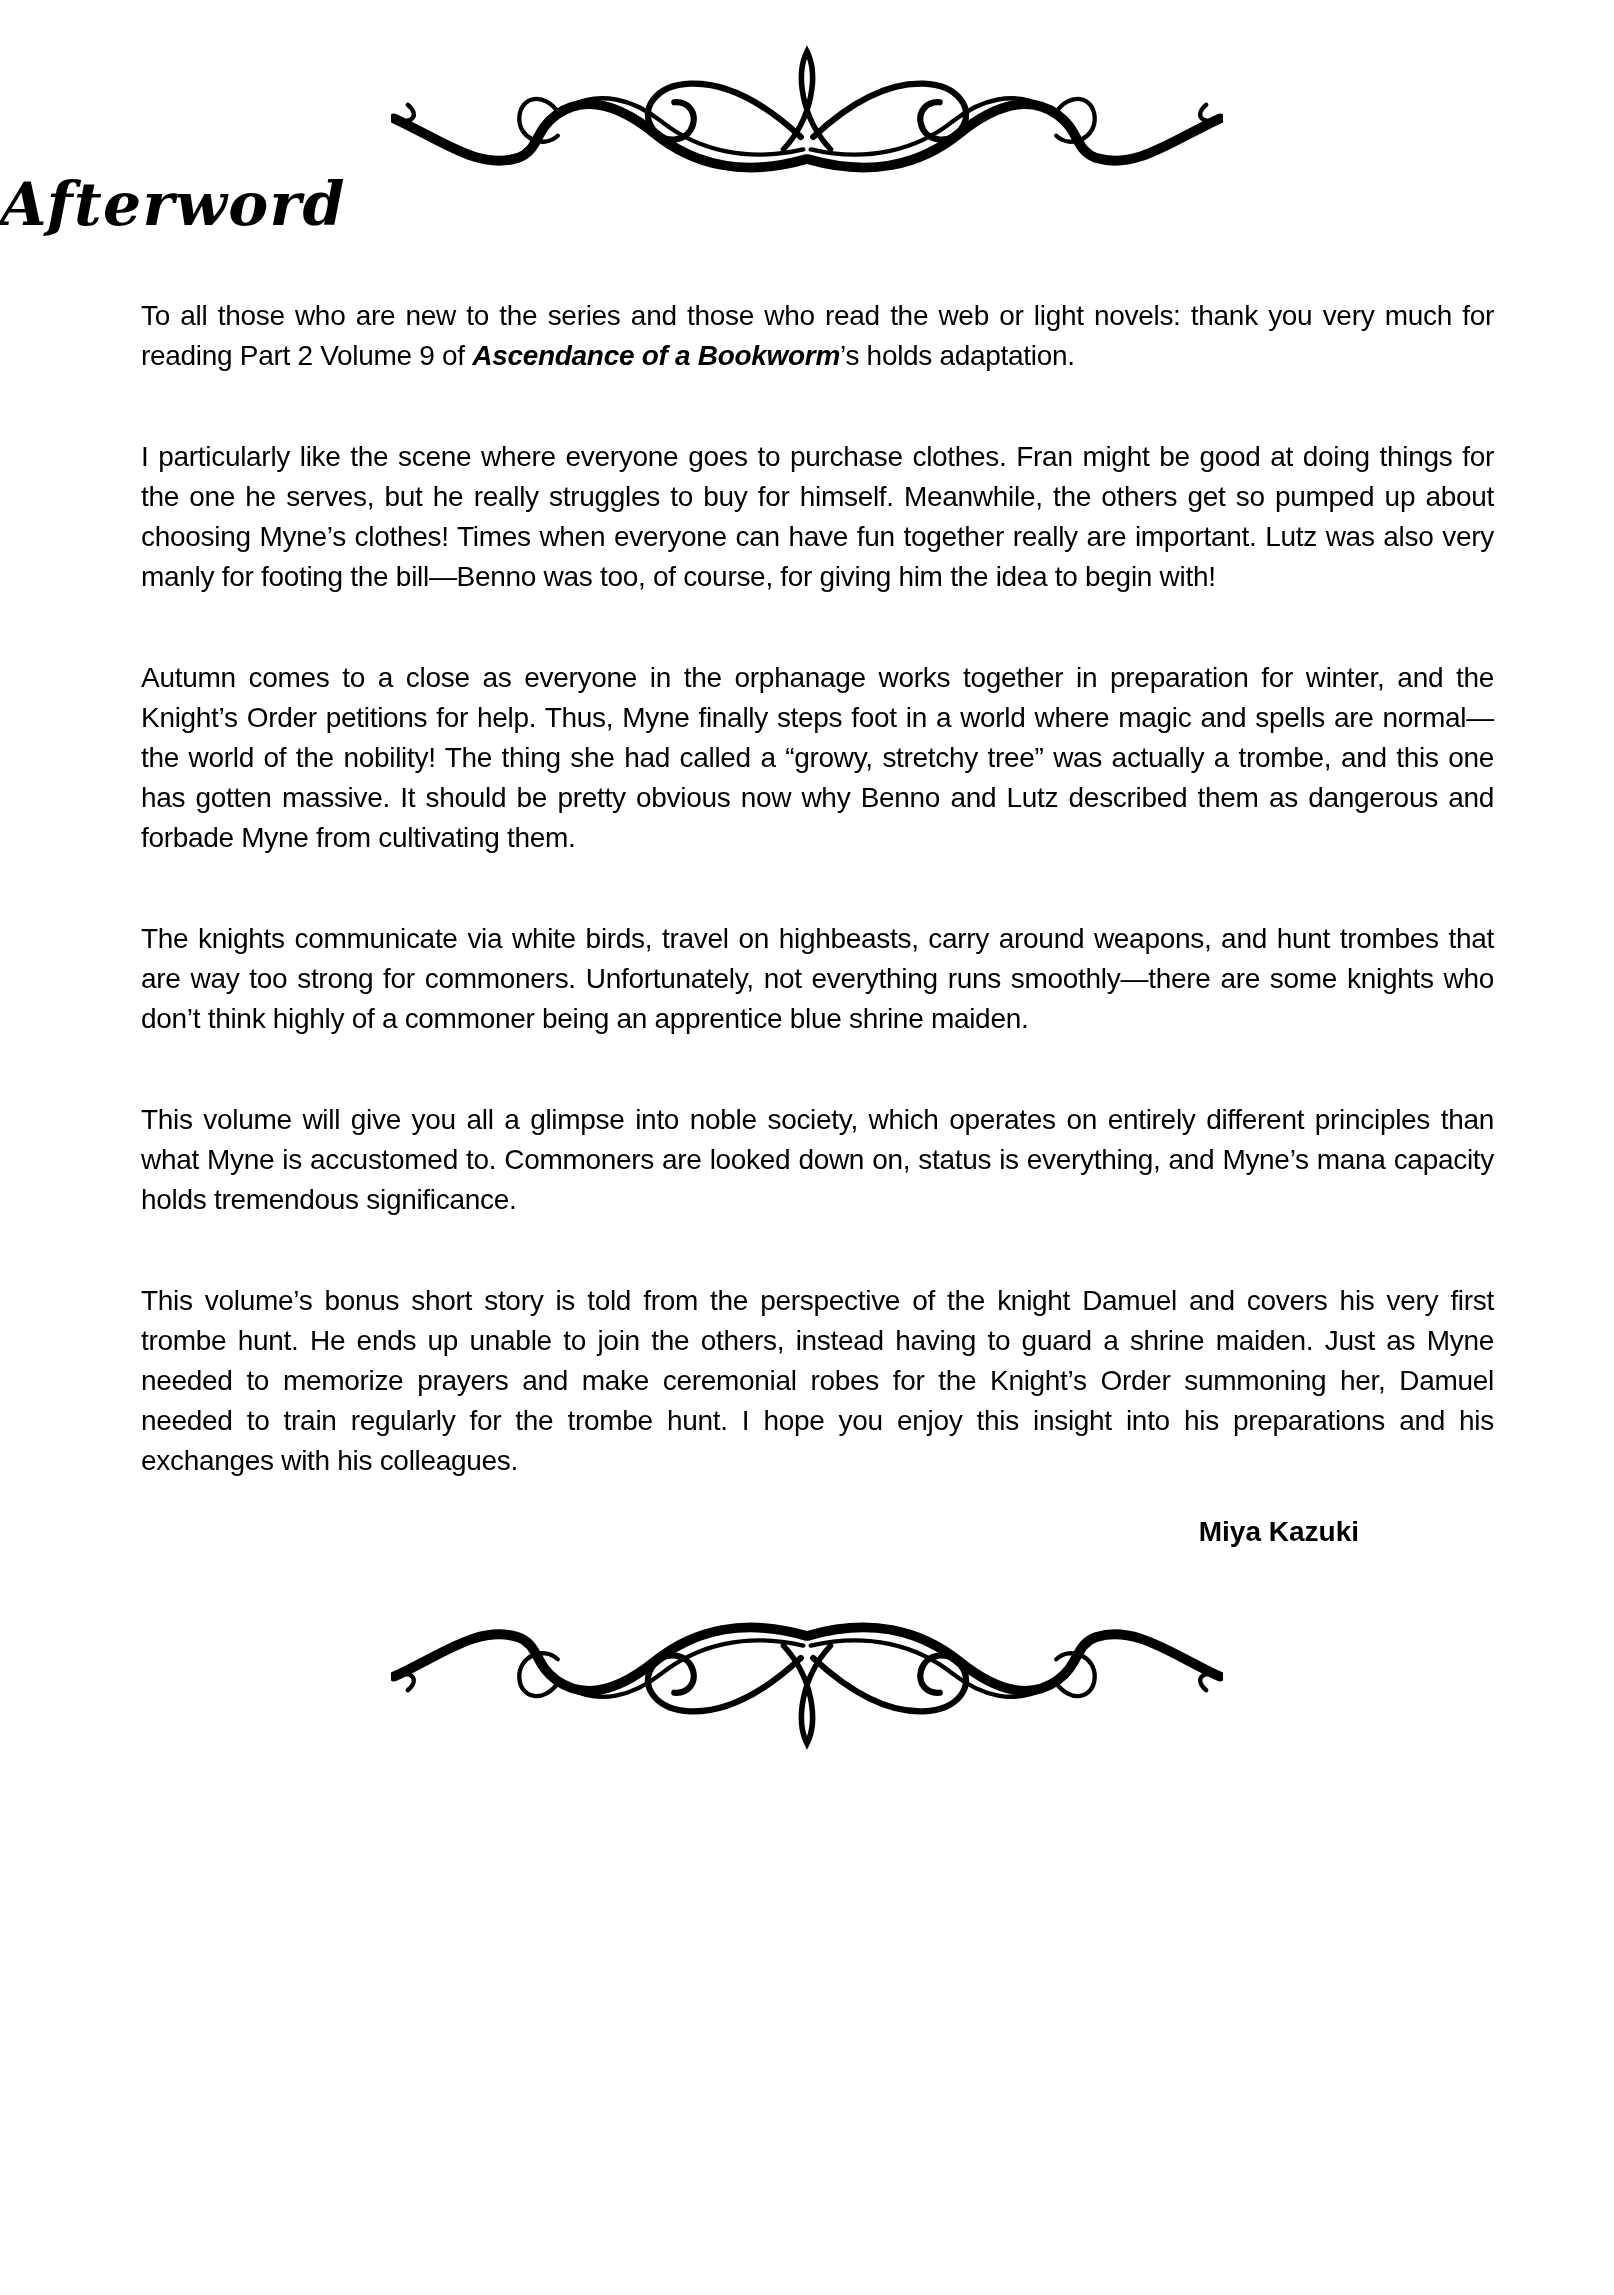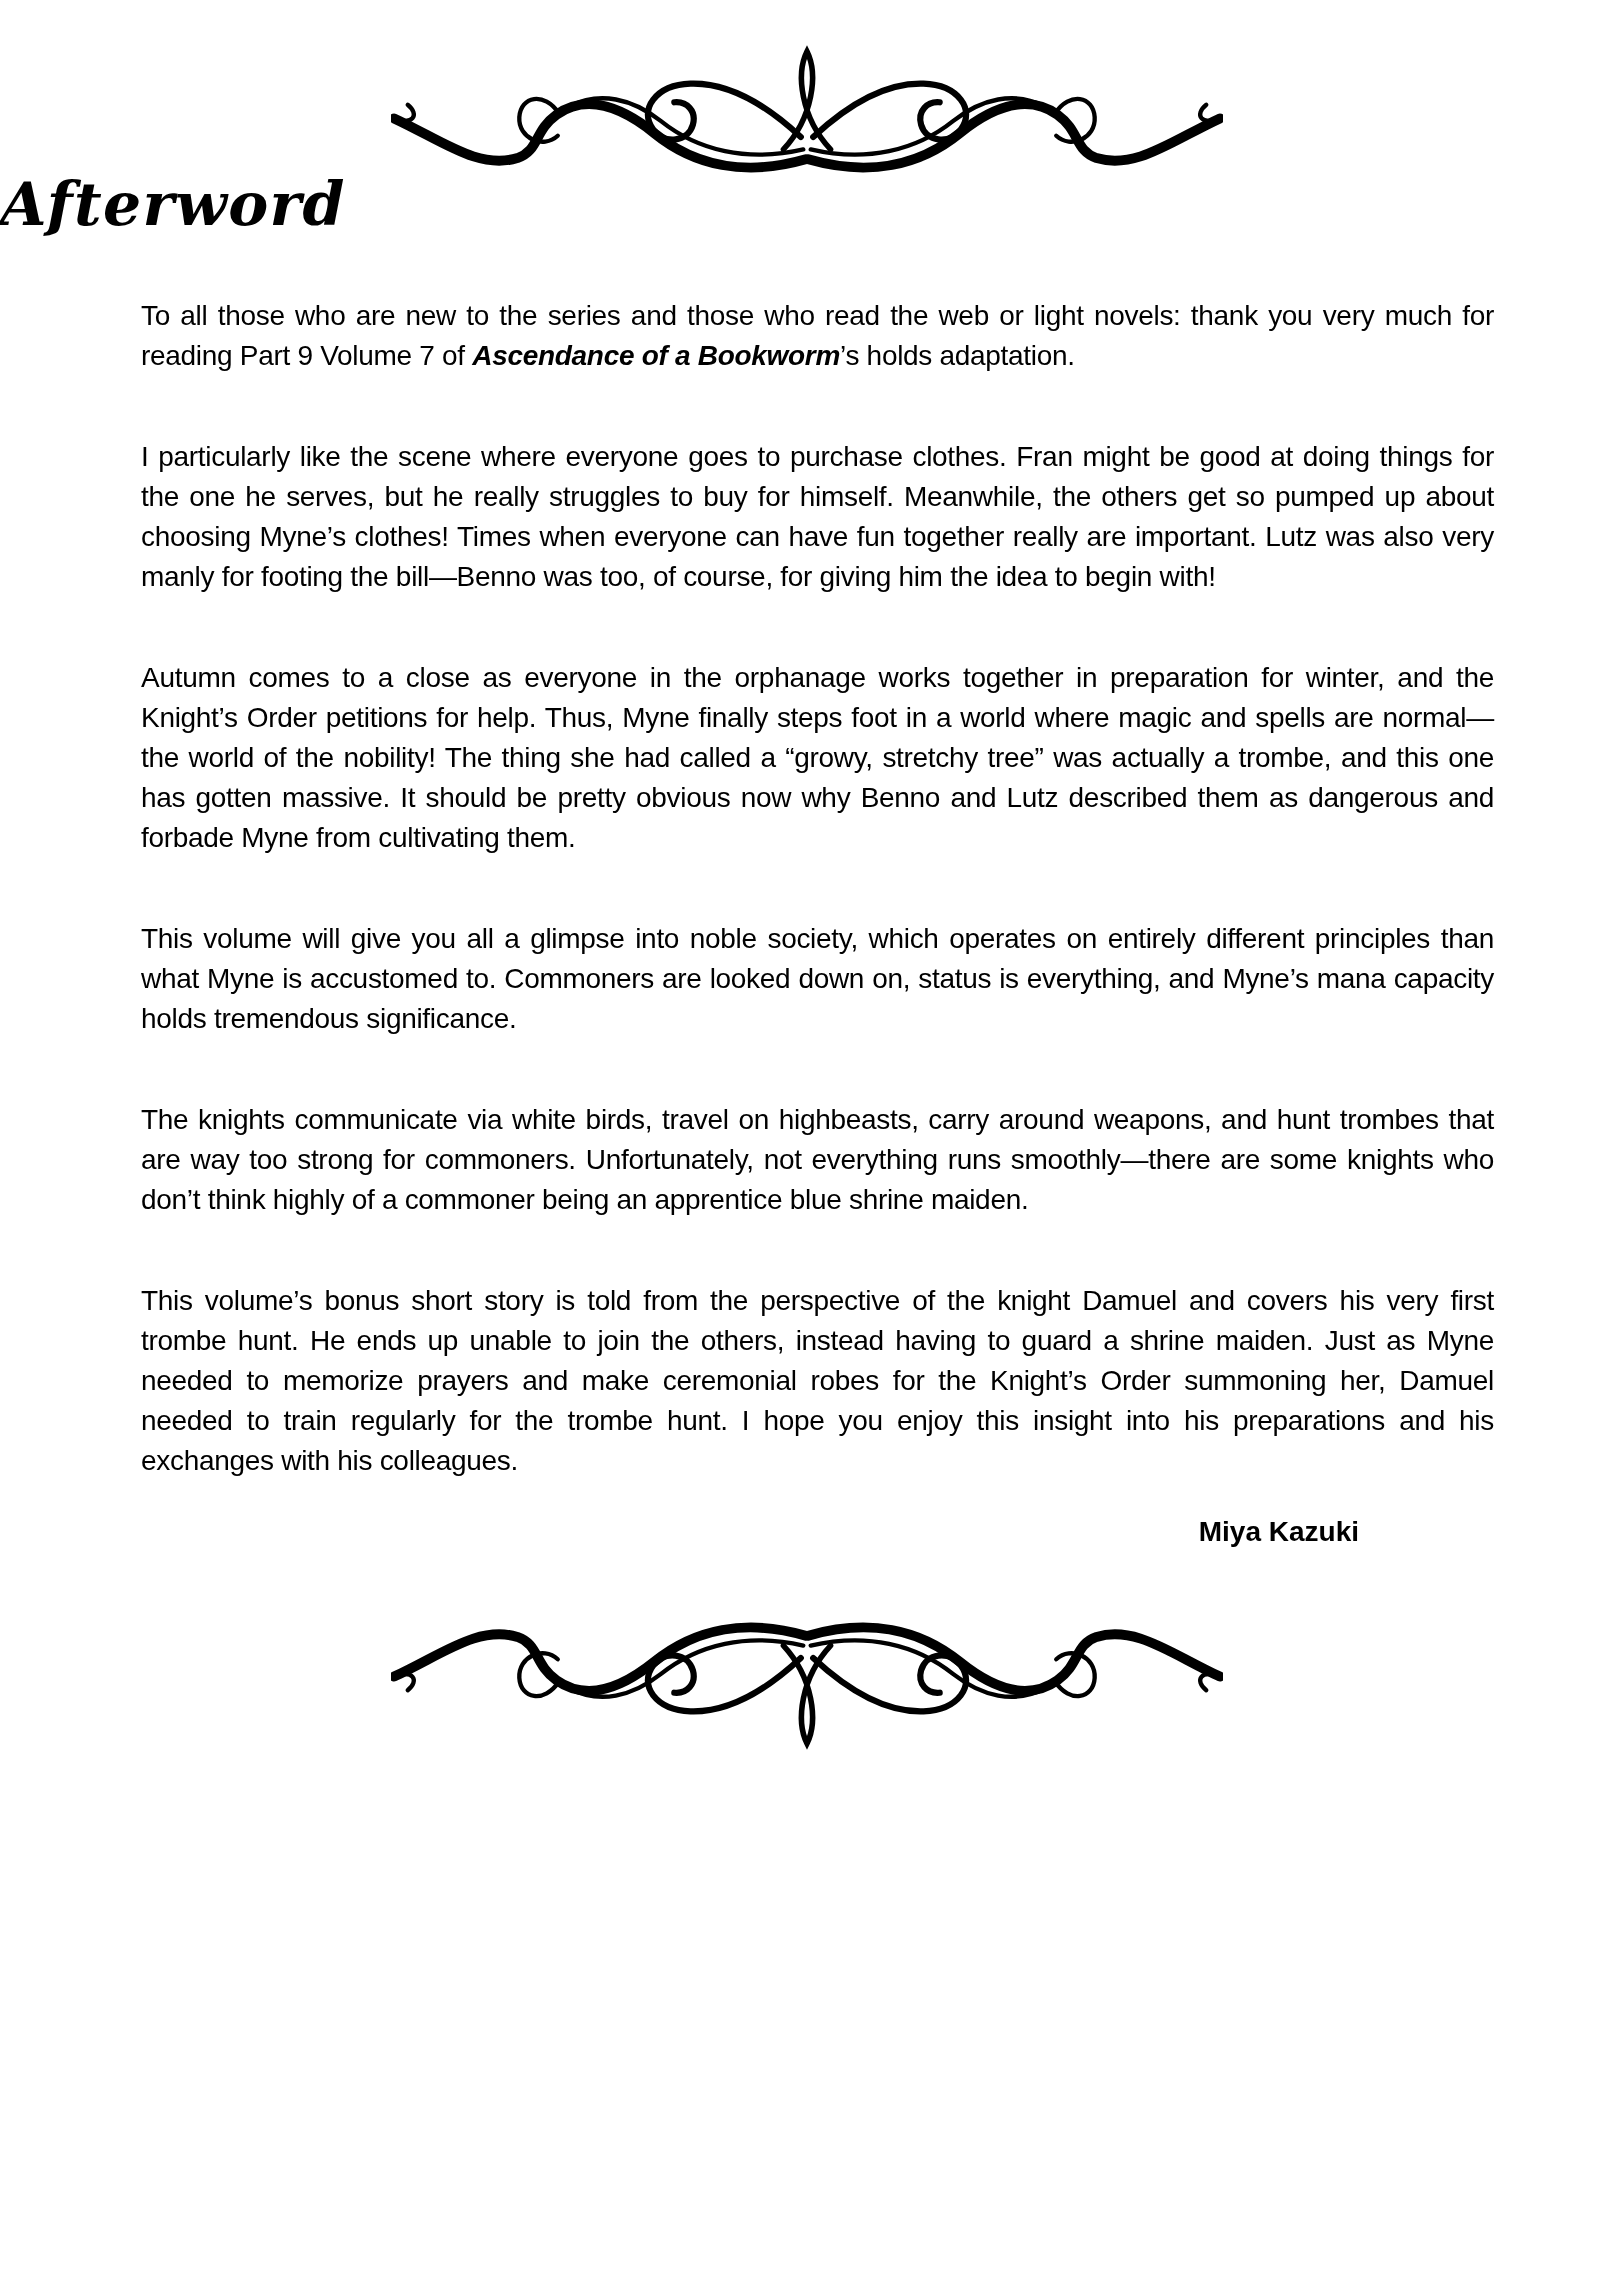--- a/index.html
+++ b/index.html
@@ -82,25 +82,25 @@
 
 <div class="page">
 
   <svg class="flourish top" viewBox="0 0 1340 250">
     <use href="#ornament"></use>
   </svg>
 
   <h1 class="title">Afterword</h1>
 
   <div class="body-text">
-    <p><span>To all those who are new to the series and those who read the web or light novels: thank you very much for reading Part 9 Volume 7 of </span><em>Ascendance of a Bookworm</em><span>’s holds adaptation.</span></p>
+    <p><span>To all those who are new to the series and those who read the web or light novels: thank you very much for reading Part 2 Volume 9 of </span><em>Ascendance of a Bookworm</em><span>’s holds adaptation.</span></p>
     <p>I particularly like the scene where everyone goes to purchase clothes. Fran might be good at doing things for the one he serves, but he really struggles to buy for himself. Meanwhile, the others get so pumped up about choosing Myne’s clothes! Times when everyone can have fun together really are important. Lutz was also very manly for footing the bill—Benno was too, of course, for giving him the idea to begin with!</p>
     <p>Autumn comes to a close as everyone in the orphanage works together in preparation for winter, and the Knight’s Order petitions for help. Thus, Myne finally steps foot in a world where magic and spells are normal—the world of the nobility! The thing she had called a “growy, stretchy tree” was actually a trombe, and this one has gotten massive. It should be pretty obvious now why Benno and Lutz described them as dangerous and forbade Myne from cultivating them.</p>
+    <p>The knights communicate via white birds, travel on highbeasts, carry around weapons, and hunt trombes that are way too strong for commoners. Unfortunately, not everything runs smoothly—there are some knights who don’t think highly of a commoner being an apprentice blue shrine maiden.</p>
     <p>This volume will give you all a glimpse into noble society, which operates on entirely different principles than what Myne is accustomed to. Commoners are looked down on, status is everything, and Myne’s mana capacity holds tremendous significance.</p>
-    <p>The knights communicate via white birds, travel on highbeasts, carry around weapons, and hunt trombes that are way too strong for commoners. Unfortunately, not everything runs smoothly—there are some knights who don’t think highly of a commoner being an apprentice blue shrine maiden.</p>
     <p>This volume’s bonus short story is told from the perspective of the knight Damuel and covers his very first trombe hunt. He ends up unable to join the others, instead having to guard a shrine maiden. Just as Myne needed to memorize prayers and make ceremonial robes for the Knight’s Order summoning her, Damuel needed to train regularly for the trombe hunt. I hope you enjoy this insight into his preparations and his exchanges with his colleagues.</p>
   </div>
 
   <div class="signature">Miya Kazuki</div>
 
   <svg class="flourish flipped" viewBox="0 0 1340 250">
     <use href="#ornament"></use>
   </svg>
 
 </div>

